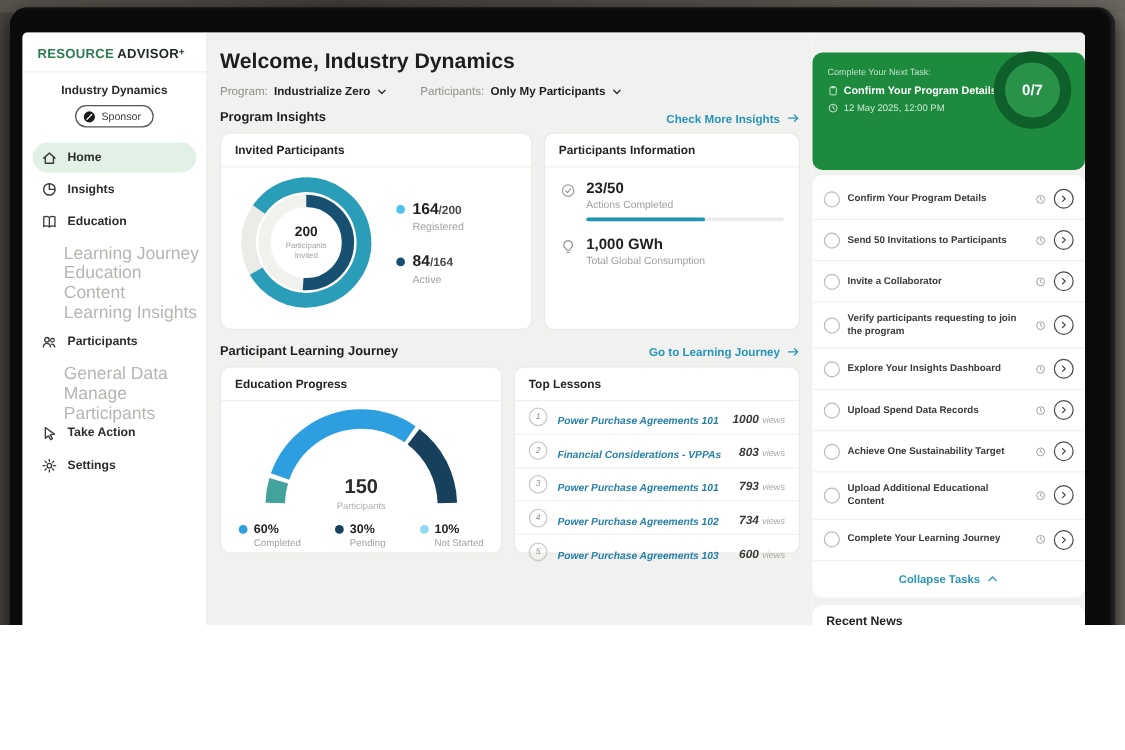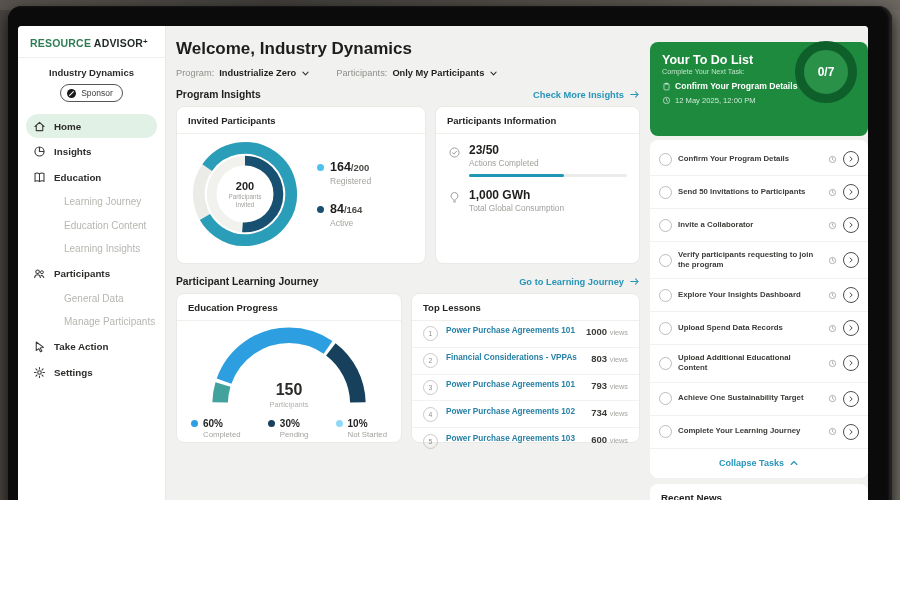--- a/index.html
+++ b/index.html
@@ -26,22 +26,22 @@
   .sponsor{display:flex;align-items:center;gap:4px;margin:6px auto 10px;width:max-content;
     border:1px solid #55555*;border:1px solid #555;border-radius:11px;padding:2.5px 9px 2.5px 5px;
     font-size:8.5px;color:#3c3c3a;background:#fff;}
   .sponsor .ic{width:11px;height:11px;display:inline-block;}
   .menu{padding:2px 0;}
   .mitem{display:flex;align-items:center;gap:8px;height:26px;padding:0 0 0 15px;
     font-size:9.8px;font-weight:bold;color:#2d2d2b;cursor:pointer;}
   .mitem .ic{width:13px;height:13px;color:#3a3a38;flex:0 0 13px;}
   .mitem .ic svg{width:13px;height:13px;display:block;}
   .mitem.active{background:#e2f1e6;border-radius:13px;margin:0 8px;padding-left:7px;height:24px;}
-  .msub{display:flex;align-items:center;height:23.5px;padding-left:46px;
-    font-size:10px;color:#b6b6b1;cursor:pointer;}
+  .msub{display:flex;align-items:center;height:23.5px;padding-left:33px;
+    font-size:14px;color:#b6b6b1;cursor:pointer;}
   
   .main{position:absolute;left:148px;top:0;width:484px;height:480px;background:#f1f1ef;
     box-sizing:border-box;padding:11px 10px 0;}
   .h1{font-size:17px;font-weight:bold;color:#1d1d1b;margin:2px 0 9px;}
   .filters{display:flex;gap:26px;align-items:flex-end;margin-bottom:11px;}
   .flt{display:flex;gap:5px;align-items:center;font-size:9.3px;}
   .flt .lab{color:#8f8f8b;} .flt .val{font-weight:bold;color:#1f1f1d;}
   .flt .ic{width:9px;height:9px;color:#2c2c2a;} .flt .ic svg{width:9px;height:9px;display:block;}
   .secrow{display:flex;justify-content:space-between;align-items:center;margin:0 0 6px;}
   .h2{font-size:10.3px;font-weight:bold;color:#1f1f1d;}
@@ -81,21 +81,21 @@
   .gauge-wrap{position:relative;width:164px;margin:0 auto;}
   .gauge-wrap svg{width:164px;height:86px;display:block;}
   .gauge-c{position:absolute;left:0;right:0;bottom:2px;text-align:center;}
   .gauge-c .v{font-size:16px;font-weight:bold;color:#2b2b29;}
   .gauge-c .l{font-size:7.5px;color:#b0b0ab;margin-top:1px;}
   .gauge-legend{display:flex;justify-content:space-between;padding:7px 14px 0;}
   .gl .row1{display:flex;align-items:center;gap:5px;}
   .gl .pct{font-size:10px;font-weight:bold;color:#1f1f1d;}
   .gl .lab{font-size:7.8px;color:#a3a39e;margin:1px 0 0 12px;}
   
-  .lesson{display:flex;align-items:flex-start;padding:5.4px 11px;border-top:1px solid #f2f2ef;}
+  .lesson{display:flex;align-items:flex-end;padding:5.4px 11px;border-top:1px solid #f2f2ef;font-style:italic;}
   .lesson:first-child{border-top:none;}
   .rank{width:13px;height:13px;border:1px solid #cacac5;border-radius:50%;color:#8f8f8a;
     font-size:6.8px;display:flex;align-items:center;justify-content:center;flex:0 0 13px;}
   .ltitle{flex:1;margin-left:8px;font-size:8.2px;font-weight:bold;color:#2680a6;cursor:pointer;}
   .views{font-size:9.5px;font-weight:bold;color:#3a3a37;}
   .views span{font-size:7.3px;font-weight:normal;color:#a6a6a1;}
   
   .rightp{position:absolute;left:632px;top:0;width:218px;height:480px;background:#f1f1ef;}
   .todo-head{position:absolute;left:0;top:16px;width:218px;height:94px;background:#1d8a3e;
     border-radius:8px;box-sizing:border-box;padding:11px 12px;color:#fff;}
@@ -397,21 +397,20 @@
                   <span class="ltitle">Power Purchase Agreements 103</span>
                   <span class="views">600 <span>views</span></span>
                 </div>
               </div>
           </div>
         </div>
       </div>
 
       <div class="rightp">
         <div class="todo-head">
-          <div class="t">Your To Do List</div>
           <div class="s">Complete Your Next Task:</div>
           <div class="todo-task">
             <span class="ic">
                 <svg viewBox="0 0 16 16">
                   <rect x="3.5" y="3" width="9" height="11" rx="1.5" fill="none" stroke="currentColor" stroke-width="1.2"></rect>
                   <path d="M6 2.2h4V4H6z" fill="none" stroke="currentColor" stroke-width="1.1"></path>
                 </svg>
               </span>
             <span>Confirm Your Program Details</span>
           </div>
@@ -515,36 +514,36 @@
                   </svg>
                 </span>
                 <span class="go">
                   <svg viewBox="0 0 16 16">
                     <path d="M6 3.8 10.4 8 6 12.2" fill="none" stroke="currentColor" stroke-width="1.8" stroke-linecap="round" stroke-linejoin="round"></path>
                   </svg>
                 </span>
               </div>
               <div class="task">
                 <span class="chk"></span>
+                <span class="lab">Achieve One Sustainability Target</span>
+                <span class="ic">
+                  <svg viewBox="0 0 16 16">
+                    <circle cx="8" cy="8" r="5.6" fill="none" stroke="currentColor" stroke-width="1.2"></circle>
+                    <path d="M8 4.8V8l2.2 1.6" fill="none" stroke="currentColor" stroke-width="1.2" stroke-linecap="round"></path>
+                  </svg>
+                </span>
+                <span class="go">
+                  <svg viewBox="0 0 16 16">
+                    <path d="M6 3.8 10.4 8 6 12.2" fill="none" stroke="currentColor" stroke-width="1.8" stroke-linecap="round" stroke-linejoin="round"></path>
+                  </svg>
+                </span>
+              </div>
+              <div class="task">
+                <span class="chk"></span>
                 <span class="lab">Upload Additional Educational Content</span>
-                <span class="ic">
-                  <svg viewBox="0 0 16 16">
-                    <circle cx="8" cy="8" r="5.6" fill="none" stroke="currentColor" stroke-width="1.2"></circle>
-                    <path d="M8 4.8V8l2.2 1.6" fill="none" stroke="currentColor" stroke-width="1.2" stroke-linecap="round"></path>
-                  </svg>
-                </span>
-                <span class="go">
-                  <svg viewBox="0 0 16 16">
-                    <path d="M6 3.8 10.4 8 6 12.2" fill="none" stroke="currentColor" stroke-width="1.8" stroke-linecap="round" stroke-linejoin="round"></path>
-                  </svg>
-                </span>
-              </div>
-              <div class="task">
-                <span class="chk"></span>
-                <span class="lab">Achieve One Sustainability Target</span>
                 <span class="ic">
                   <svg viewBox="0 0 16 16">
                     <circle cx="8" cy="8" r="5.6" fill="none" stroke="currentColor" stroke-width="1.2"></circle>
                     <path d="M8 4.8V8l2.2 1.6" fill="none" stroke="currentColor" stroke-width="1.2" stroke-linecap="round"></path>
                   </svg>
                 </span>
                 <span class="go">
                   <svg viewBox="0 0 16 16">
                     <path d="M6 3.8 10.4 8 6 12.2" fill="none" stroke="currentColor" stroke-width="1.8" stroke-linecap="round" stroke-linejoin="round"></path>
                   </svg>

